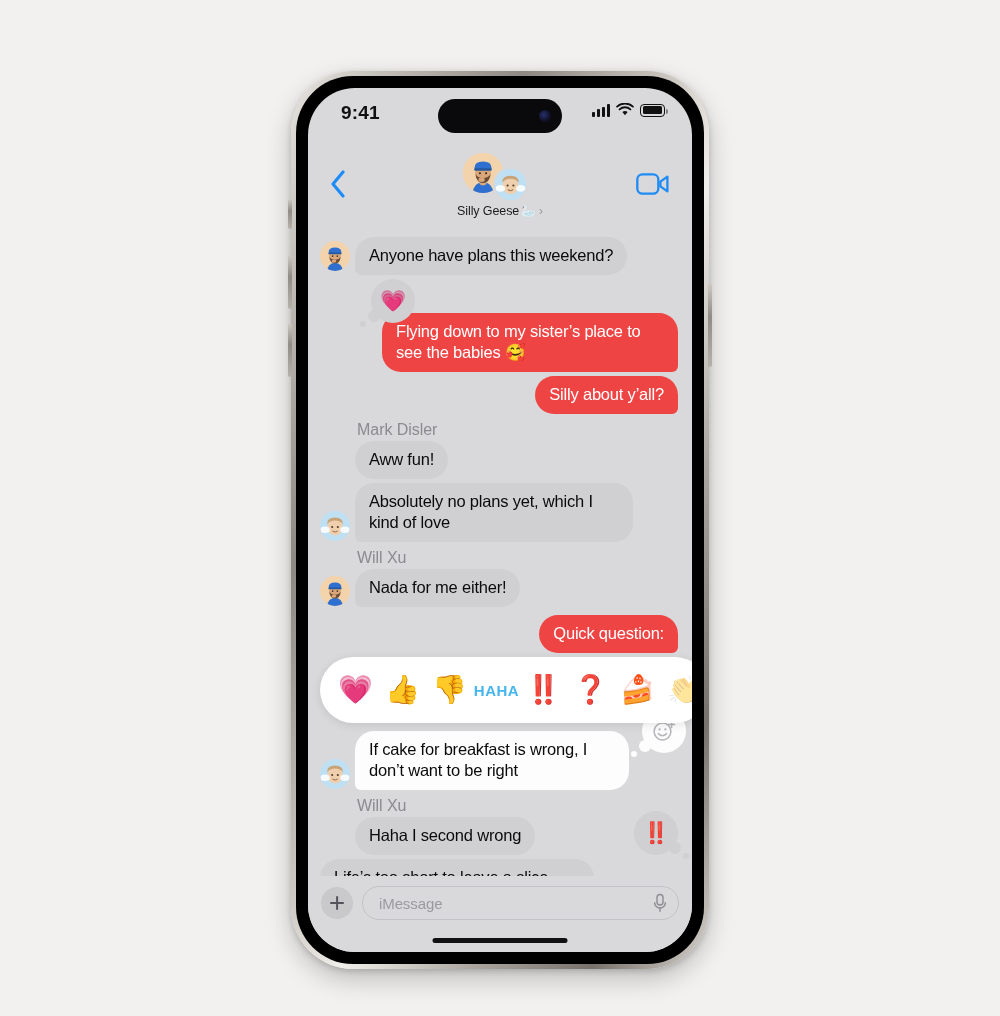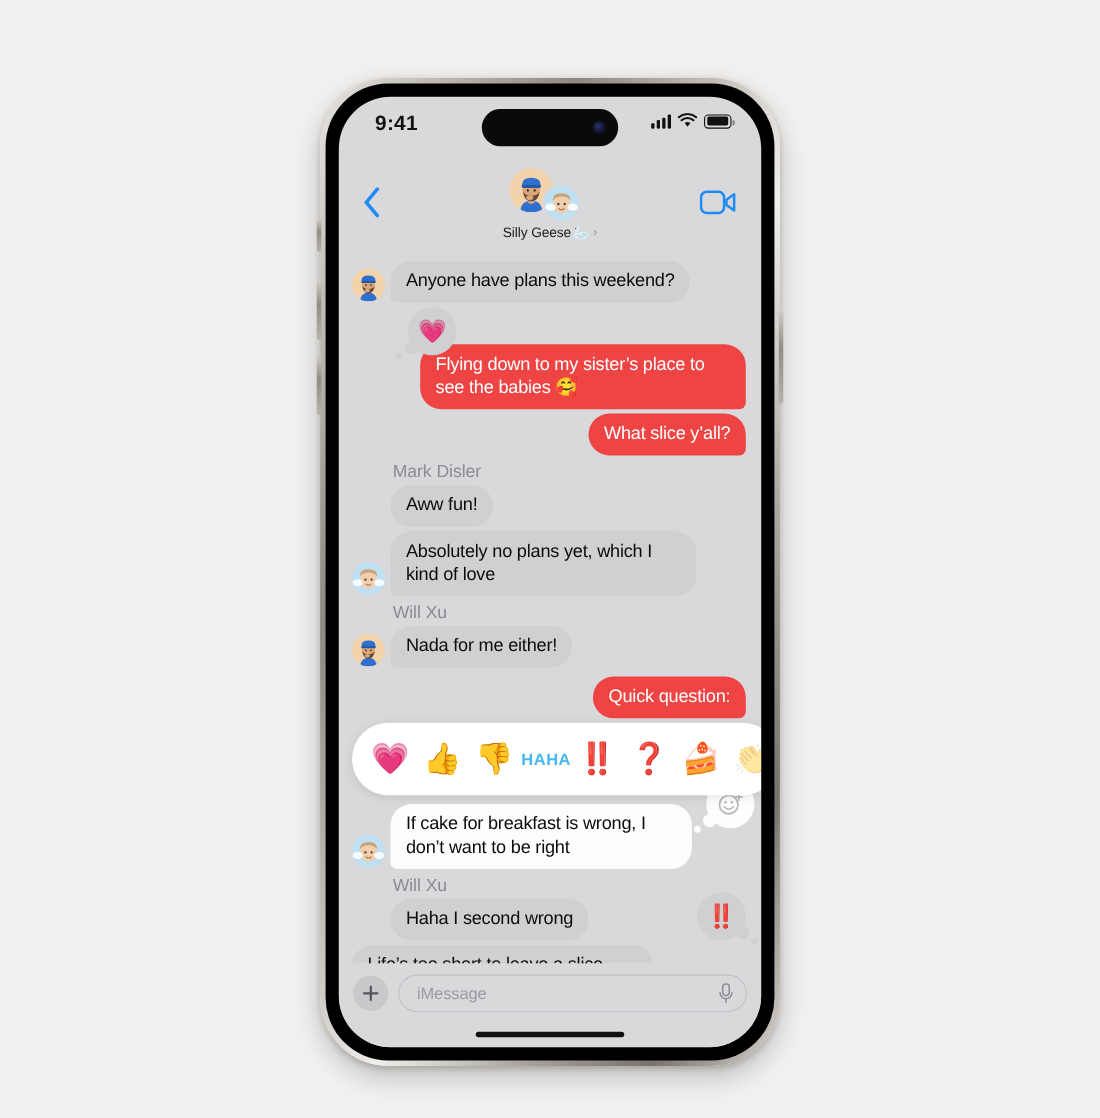--- a/index.html
+++ b/index.html
@@ -443,21 +443,21 @@
         </div>
 
         <svg id="video-call-button" viewBox="0 0 34 24">
           <rect x="1.3" y="2.4" width="21" height="19.2" rx="5.2" stroke="#1f8cf5" stroke-width="2.3" fill="none"></rect>
           <path d="M24.4 9.6 L31.4 4.6 L31.4 19.4 L24.4 14.4 Z" stroke="#1f8cf5" stroke-width="2.3" fill="none" stroke-linejoin="round"></path>
         </svg>
       </div>
 
       <div id="conversation">
 
-        <div class="msg-row" style="margin-top:4px;">
+        <div class="msg-row" style="margin-top:4px;align-items:center;">
           <div class="row-avatar">
             <svg viewBox="0 0 40 40" width="30" height="30">
               <rect width="40" height="40" fill="#f3d3ab"></rect>
               <path d="M10 40 q0-10 10-11 q10 1 10 11 z" fill="#2f6fd0"></path>
               <ellipse cx="20" cy="20" rx="8" ry="9.5" fill="#d9a77a"></ellipse>
               <path d="M12.5 21 q1 9 7.5 9 q6.5 0 7.5-9 q-2 4 -7.5 4 q-5.5 0 -7.5-4z" fill="#6b4a33"></path>
               <path d="M11.6 14.5 q0-6 8.4-6 q8.4 0 8.4 6 l0 1.6 l-16.8 0 z" fill="#2f6fd0"></path>
               <rect x="11.2" y="15.2" width="17.6" height="2.6" rx="1.3" fill="#25589f"></rect>
               <circle cx="16.9" cy="20.2" r="1.05" fill="#3a2a1d"></circle>
               <circle cx="23.1" cy="20.2" r="1.05" fill="#3a2a1d"></circle>
@@ -466,21 +466,21 @@
           </div>
           <div class="bubble in">Anyone have plans this weekend?</div>
         </div>
 
         <div class="msg-row out" id="msg-flying-wrap">
           <div class="tapback gray tail-left" id="tapback-heart">💗</div>
           <div class="bubble out">Flying down to my sister’s place to see the babies 🥰</div>
         </div>
 
         <div class="msg-row out">
-          <div class="bubble out">What slice y’all?</div>
+          <div class="bubble out">Silly about y’all?</div>
         </div>
 
         <div class="sender-name">Mark Disler</div>
 
         <div class="msg-row">
           <div class="row-avatar spacer"></div>
           <div class="bubble in mid">Aww fun!</div>
         </div>
 
         <div class="msg-row">

